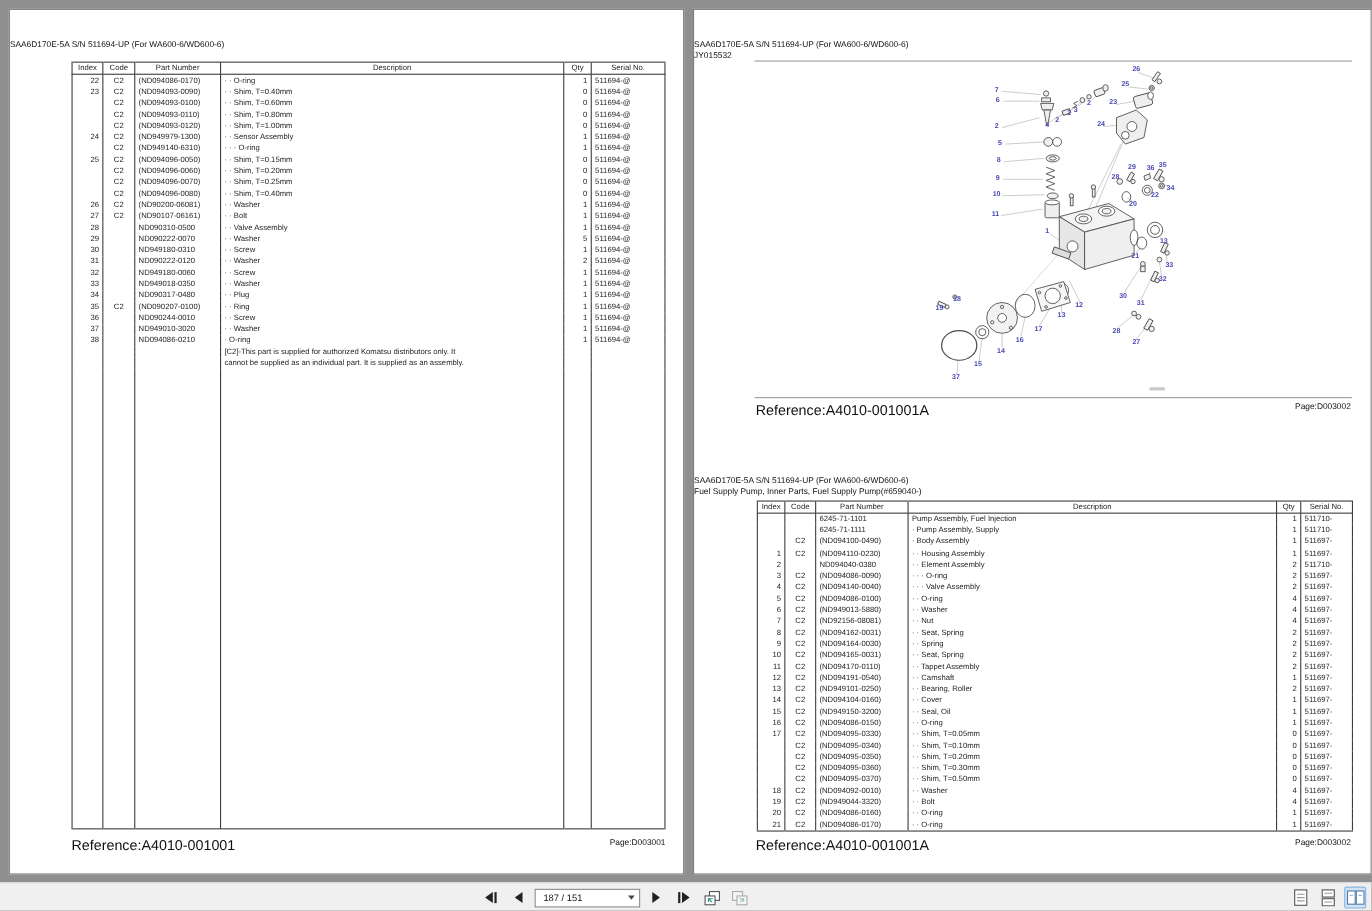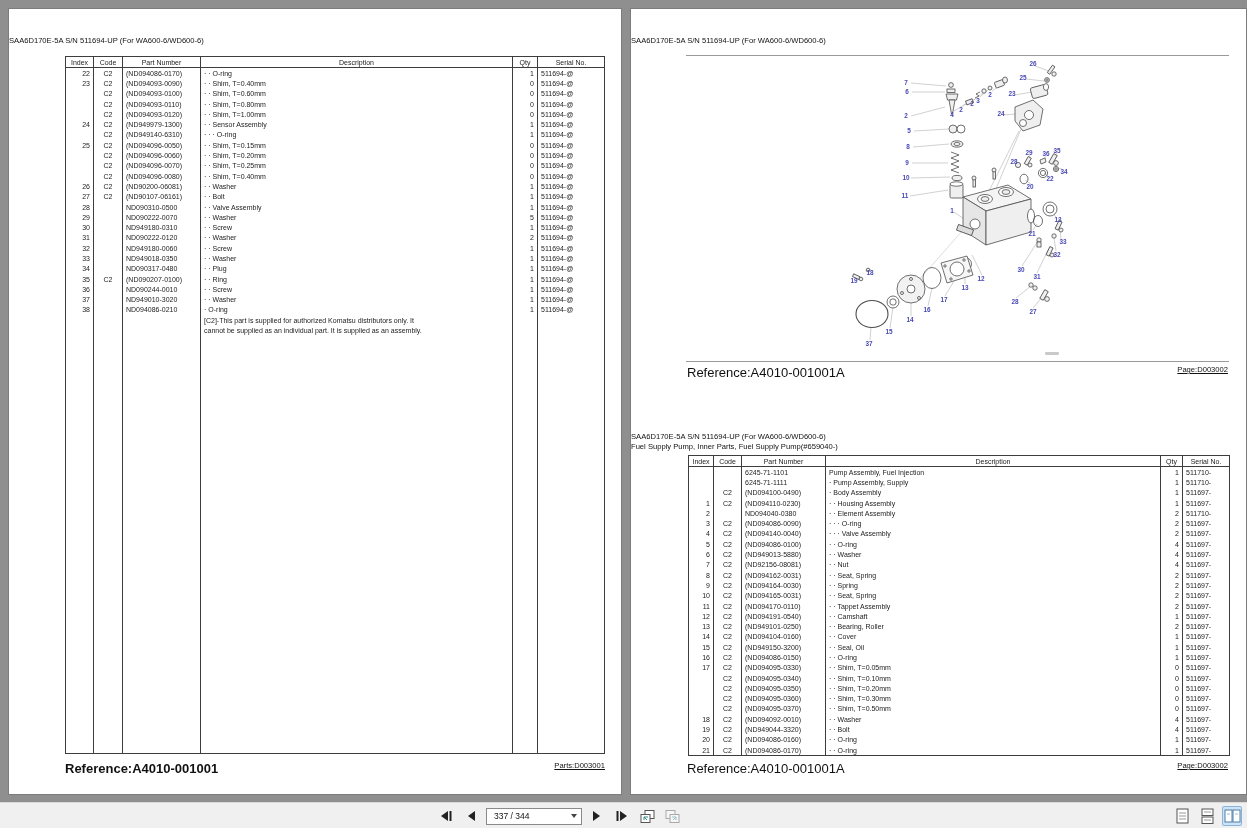--- a/index.html
+++ b/index.html
@@ -33,22 +33,22 @@
      height:10.3px;line-height:9px;white-space:nowrap;overflow:hidden;padding:0 3px;}
   tr.filler td{height:auto;}
   td.c0{text-align:right;}
   td.c1{text-align:center;}
   td.c2{text-align:left;}
   td.c3{text-align:left;}
   td.c4{text-align:right;}
   td.c5{text-align:left;}
 
   .footer-ref{position:absolute;left:56px;font-size:13px;color:#111;}
-  .footer-page{position:absolute;font-size:7.6px;color:#111;text-decoration:underline;}
-  .f-left-bottom{top:752px;font-weight:bold;}
+  .footer-page{position:absolute;font-size:7.6px;color:#111;}
+  .f-left-bottom{top:752px;}
   .page-left .footer-page{right:16px;top:752px;}
   .rule{position:absolute;left:55px;width:543px;height:1px;background:#9a9a9a;}
   .rule-top{top:46px;}
   .rule-mid{top:352px;}
   .f-right-mid{top:356px;}
   .page-right .footer-page.mid{right:18px;top:356px;}
   .f-right-bottom{top:752px;}
   .page-right .footer-page.bot{right:18px;top:752px;}
 
   .diagram{position:absolute;left:214px;top:50px;width:250px;height:300px;}
@@ -316,26 +316,27 @@
             <td class="c1"></td>
             <td class="c2"></td>
             <td class="c3"></td>
             <td class="c4"></td>
             <td class="c5"></td>
           </tr>
         </tbody>
     </table>
   </div>
   <div class="footer-ref f-left-bottom">Reference:A4010-001001</div>
-  <div class="footer-page">Parts:D003001</div>
+  <div class="footer-page">Page:D003001</div>
 </div>
 
 <div class="page page-right">
   <div class="titles titles-top">
     <div>SAA6D170E-5A S/N 511694-UP (For WA600-6/WD600-6)</div>
+    <div>JY015532</div>
   </div>
   <div class="rule rule-top"></div>
 
   <div class="diagram">
     <svg viewBox="0 0 250 300">
 
       <g stroke="#a3a3a3" stroke-width="0.5" fill="none">
         <path d="M66,24 L101,27"></path>
           <path d="M67,33 L100,33"></path>
           <path d="M66,57 L100,48"></path>
@@ -800,21 +801,21 @@
         <path d="M9,1 L2,6 L9,11 Z" fill="#222"></path>
           <rect x="10.5" y="1" width="2" height="10" fill="#222"></rect>
       </svg>
     </div>
     <div class="tbtn">
       <svg width="12" height="12">
         <path d="M10,1 L3,6 L10,11 Z" fill="#222"></path>
       </svg>
     </div>
     <div class="combo">
-      <span>337 / 344</span>
+      <span>187 / 151</span>
       <span class="arrow"></span>
     </div>
     <div class="tbtn">
       <svg width="12" height="12">
         <path d="M2,1 L9,6 L2,11 Z" fill="#222"></path>
       </svg>
     </div>
     <div class="tbtn">
       <svg width="14" height="12">
         <rect x="1.5" y="1" width="2" height="10" fill="#222"></rect>

